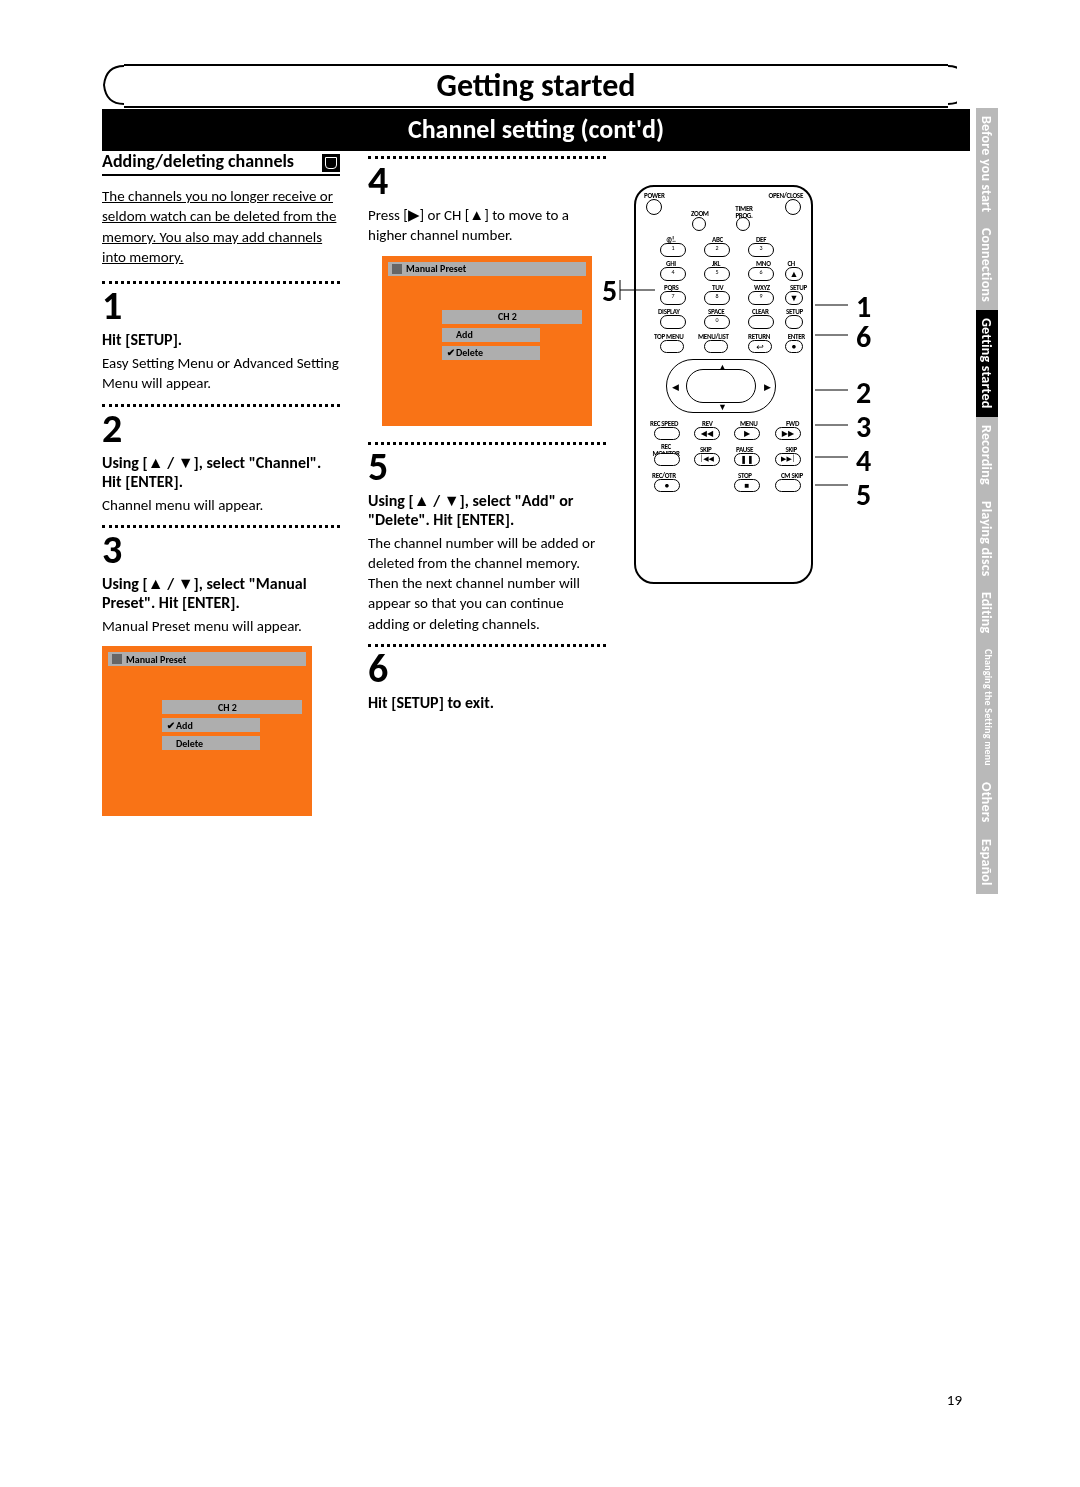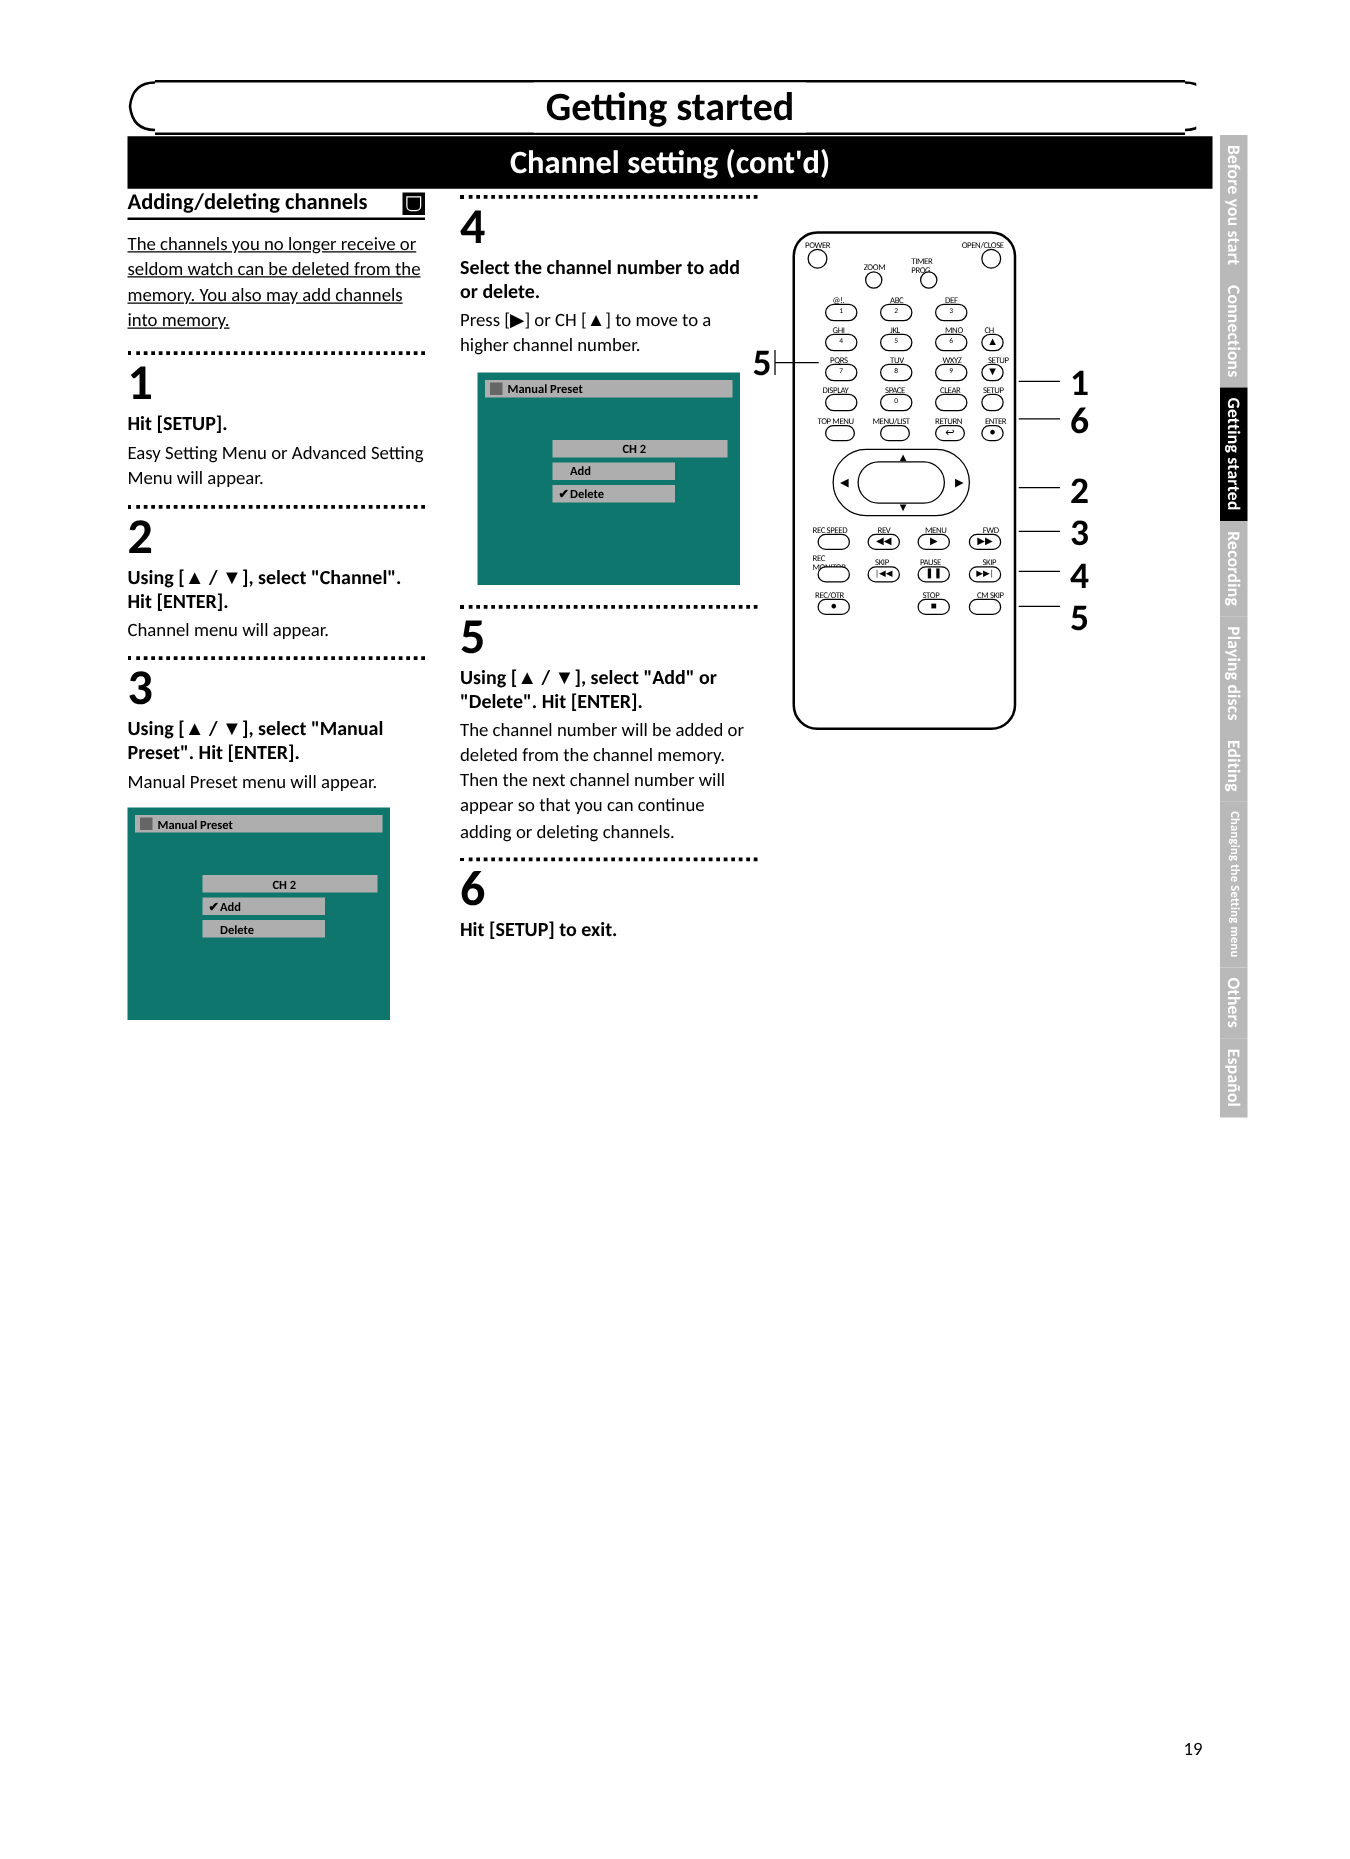--- a/index.html
+++ b/index.html
@@ -128,21 +128,21 @@
     border-top:3px dotted #000;
     margin:6px 0 2px;
   }
   .big-num {
     font-size:40px;font-weight:bold;line-height:1;margin:0 0 4px;
   }
   .strong { font-weight:bold; }
 
   
   .osd {
-    width:210px;height:170px;background:#0f766e;margin-top:6px;position:relative;
+    width:210px;height:170px;background:#f97316;margin-top:6px;position:relative;
     font-size:10px;color:#000;
   }
   .osd-top {
     position:absolute;top:6px;left:6px;right:6px;height:14px;background:#aeaeae;
     display:flex;align-items:center;gap:4px;padding:0 4px;font-weight:bold;
   }
   .osd-top .sq{width:10px;height:10px;background:#666;display:inline-block;}
   .osd-row {
     position:absolute;left:60px;width:90px;height:14px;background:#aeaeae;
     display:flex;align-items:center;padding:0 4px;font-weight:bold;
@@ -155,21 +155,21 @@
   
   .remote {
     position:absolute;
     top:185px; left:634px;
     width:175px;height:395px;
     border:2px solid #000;border-radius:20px;
     background:#fff;
     font-size:6px;
   }
   .remote * { box-sizing:border-box; }
-  .r-label{position:absolute;font-size:7px;font-weight:normal;letter-spacing:-0.3px;}
+  .r-label{position:absolute;font-size:7px;font-weight:bold;text-align:center;letter-spacing:-0.3px;}
   .r-btn{position:absolute;border:1px solid #000;border-radius:50%;background:#fff;}
   .r-oval{border-radius:9px;}
 
   
   .callout-num{position:absolute;font-size:30px;font-weight:bold;}
 
   
   .pagenum{position:absolute;right:118px;bottom:78px;font-size:15px;}
 
   svg{overflow:visible;}
@@ -246,21 +246,20 @@
         <div class="osd-row del">
             <span class="tick"></span>
             <span>Delete</span>
           </div>
       </div>
     </div>
 
     <div class="col">
       <hr class="dot-rule">
       <div class="big-num">4</div>
-      <div class="strong">Select the channel number to add or delete.</div>
       <p class="sub">Press [▶] or CH [▲] to move to a higher channel number.</p>
 
       <div class="osd" style="margin-left:14px">
         <div class="osd-top">
           <span class="sq"></span>
           <span>Manual Preset</span>
         </div>
         <div class="osd-row ch">
             <span class="tick"></span>
             <span>CH 2</span>

